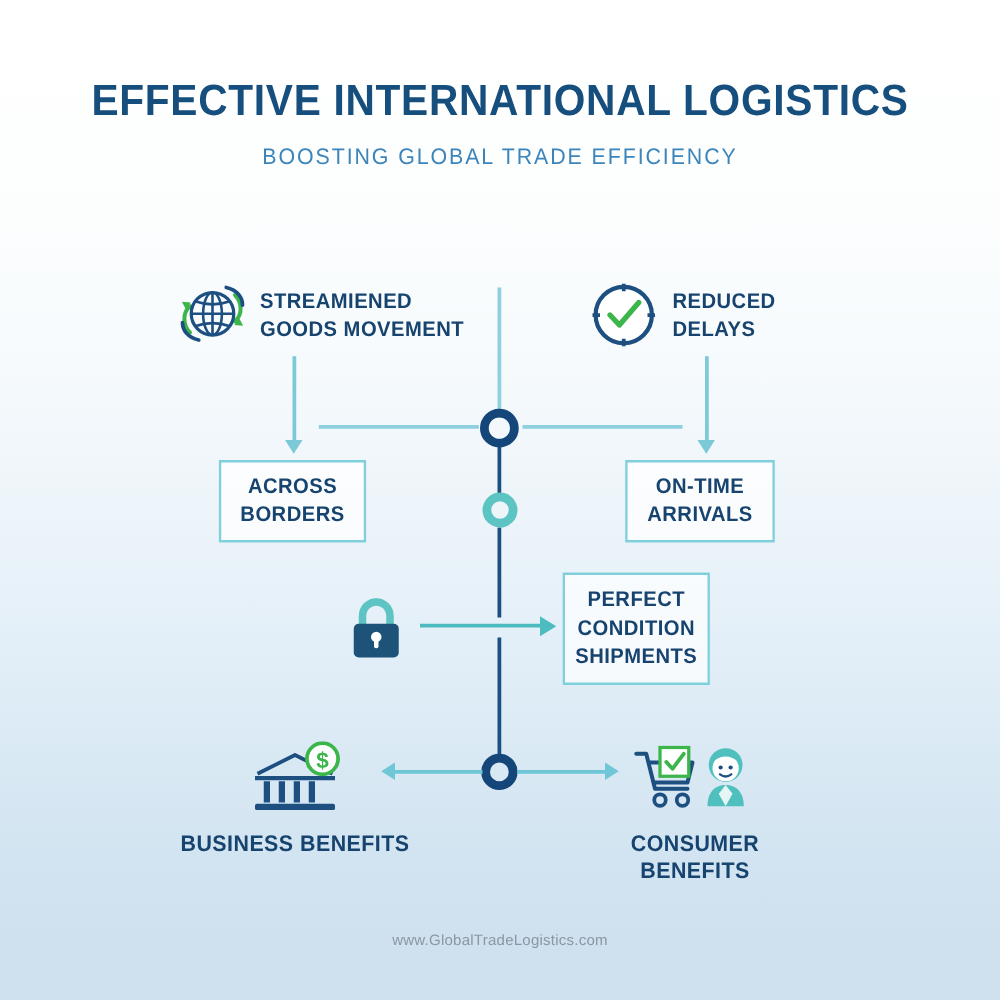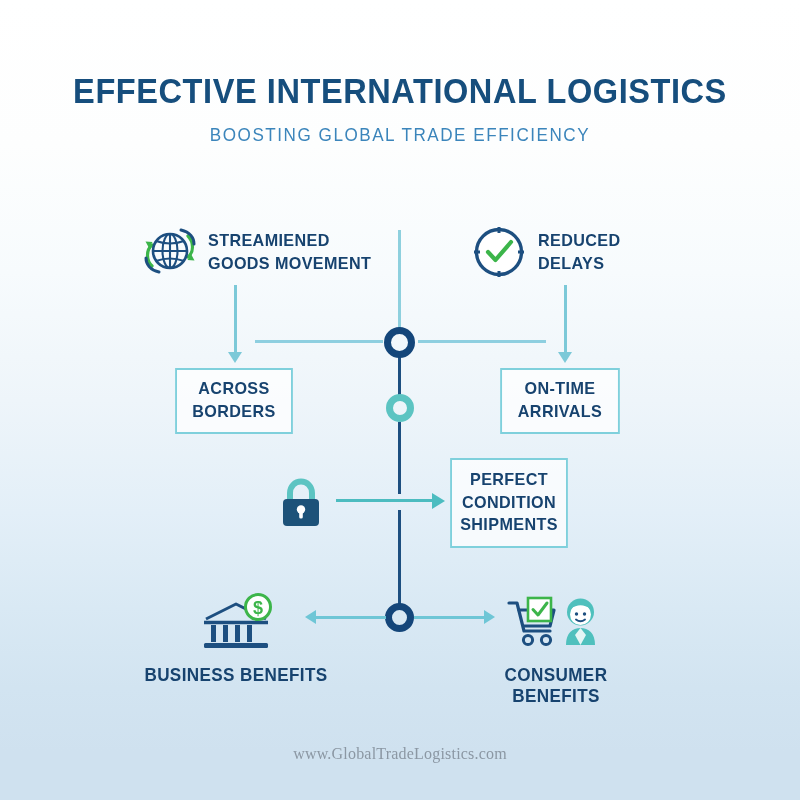--- a/index.html
+++ b/index.html
@@ -30,21 +30,20 @@
         #cfe1ef 100%);
   }
 
   
   .header {
     position: absolute;
     left: 0;
     top: 62px;
     width: 800px;
     text-align: center;
-    margin-top: 10px;
   }
   .title {
     font-size: 35px;
     font-weight: bold;
     letter-spacing: 0.6px;
     color: #164e7d;
     line-height: 1.1;
     font-family: "Liberation Sans", sans-serif;
     transform: scaleX(0.93);
   }
@@ -159,23 +158,23 @@
   }
 
   
   .footer {
     position: absolute;
     left: 0;
     top: 745px;
     width: 800px;
     text-align: center;
     color: #8b97a3;
-    font-size: 16px;
+    font-size: 12px;
     letter-spacing: 0.2px;
-    font-family: Liberation Serif, serif;
+    font-family: Liberation Sans, sans-serif;
   }
 </style>
 </head>
 <body>
 
 <div id="canvas">
 
   <div class="header">
     <div class="title">EFFECTIVE INTERNATIONAL LOGISTICS</div>
     <div class="subtitle">BOOSTING GLOBAL TRADE EFFICIENCY</div>

